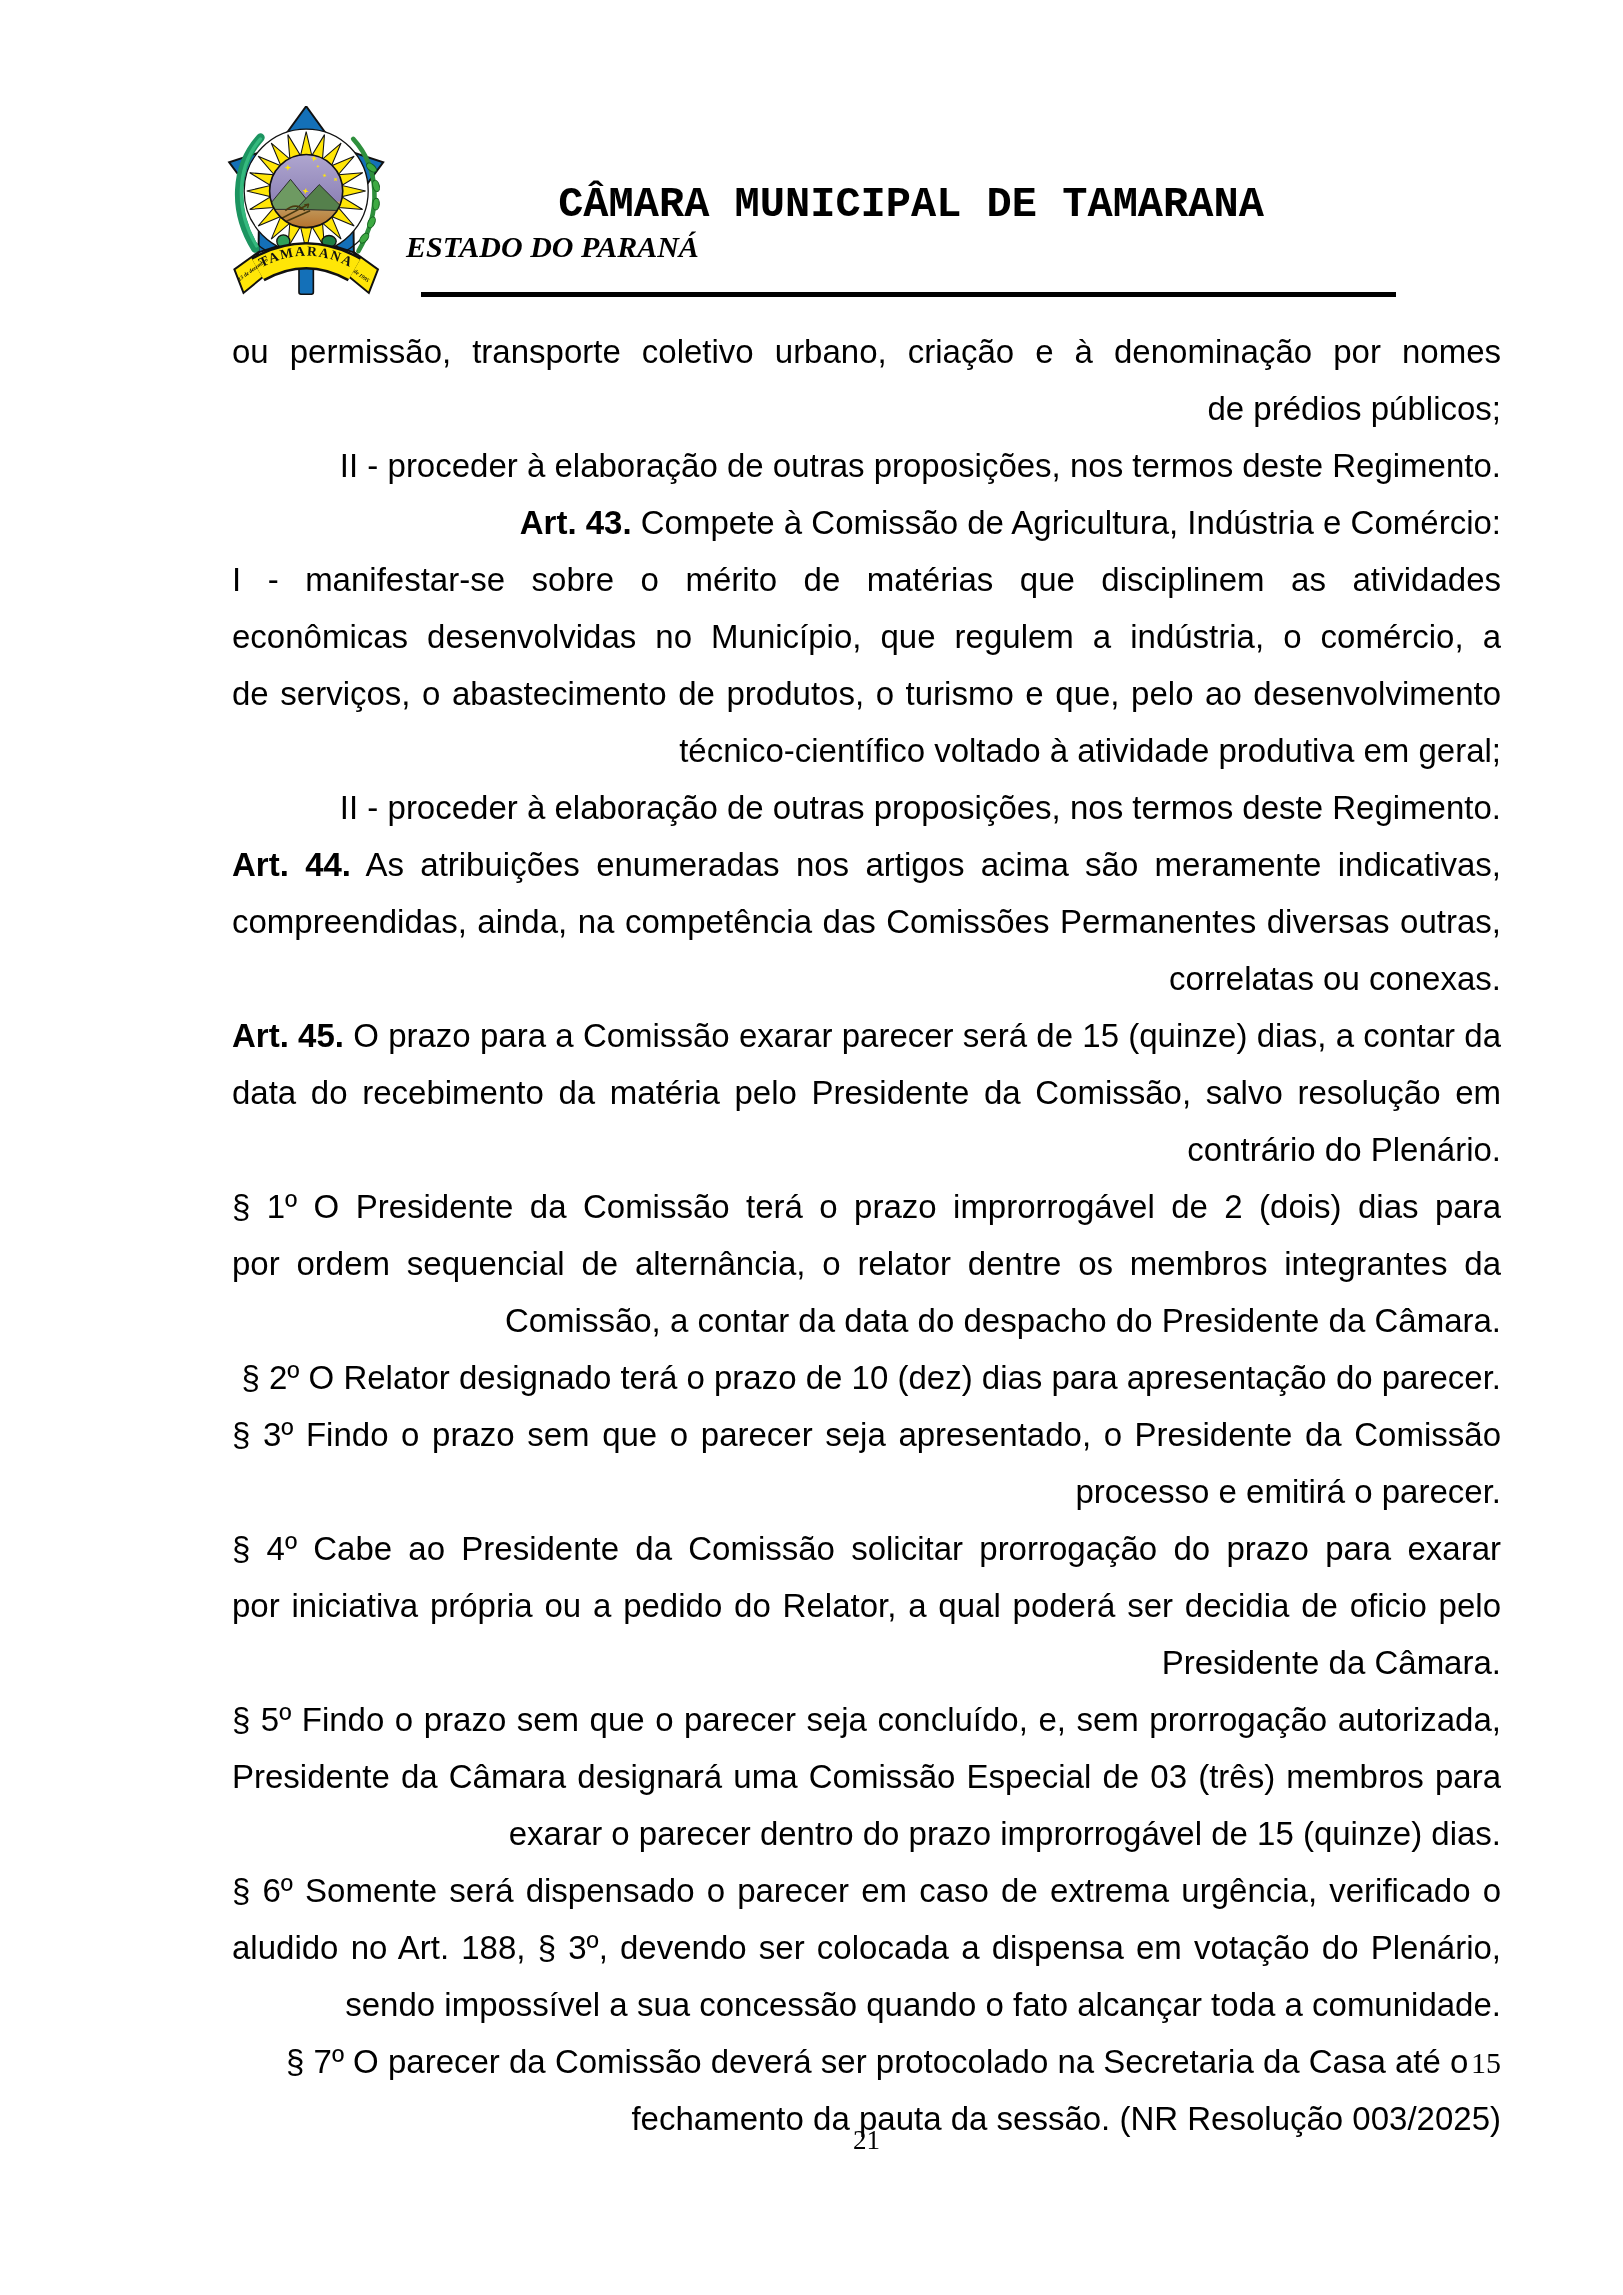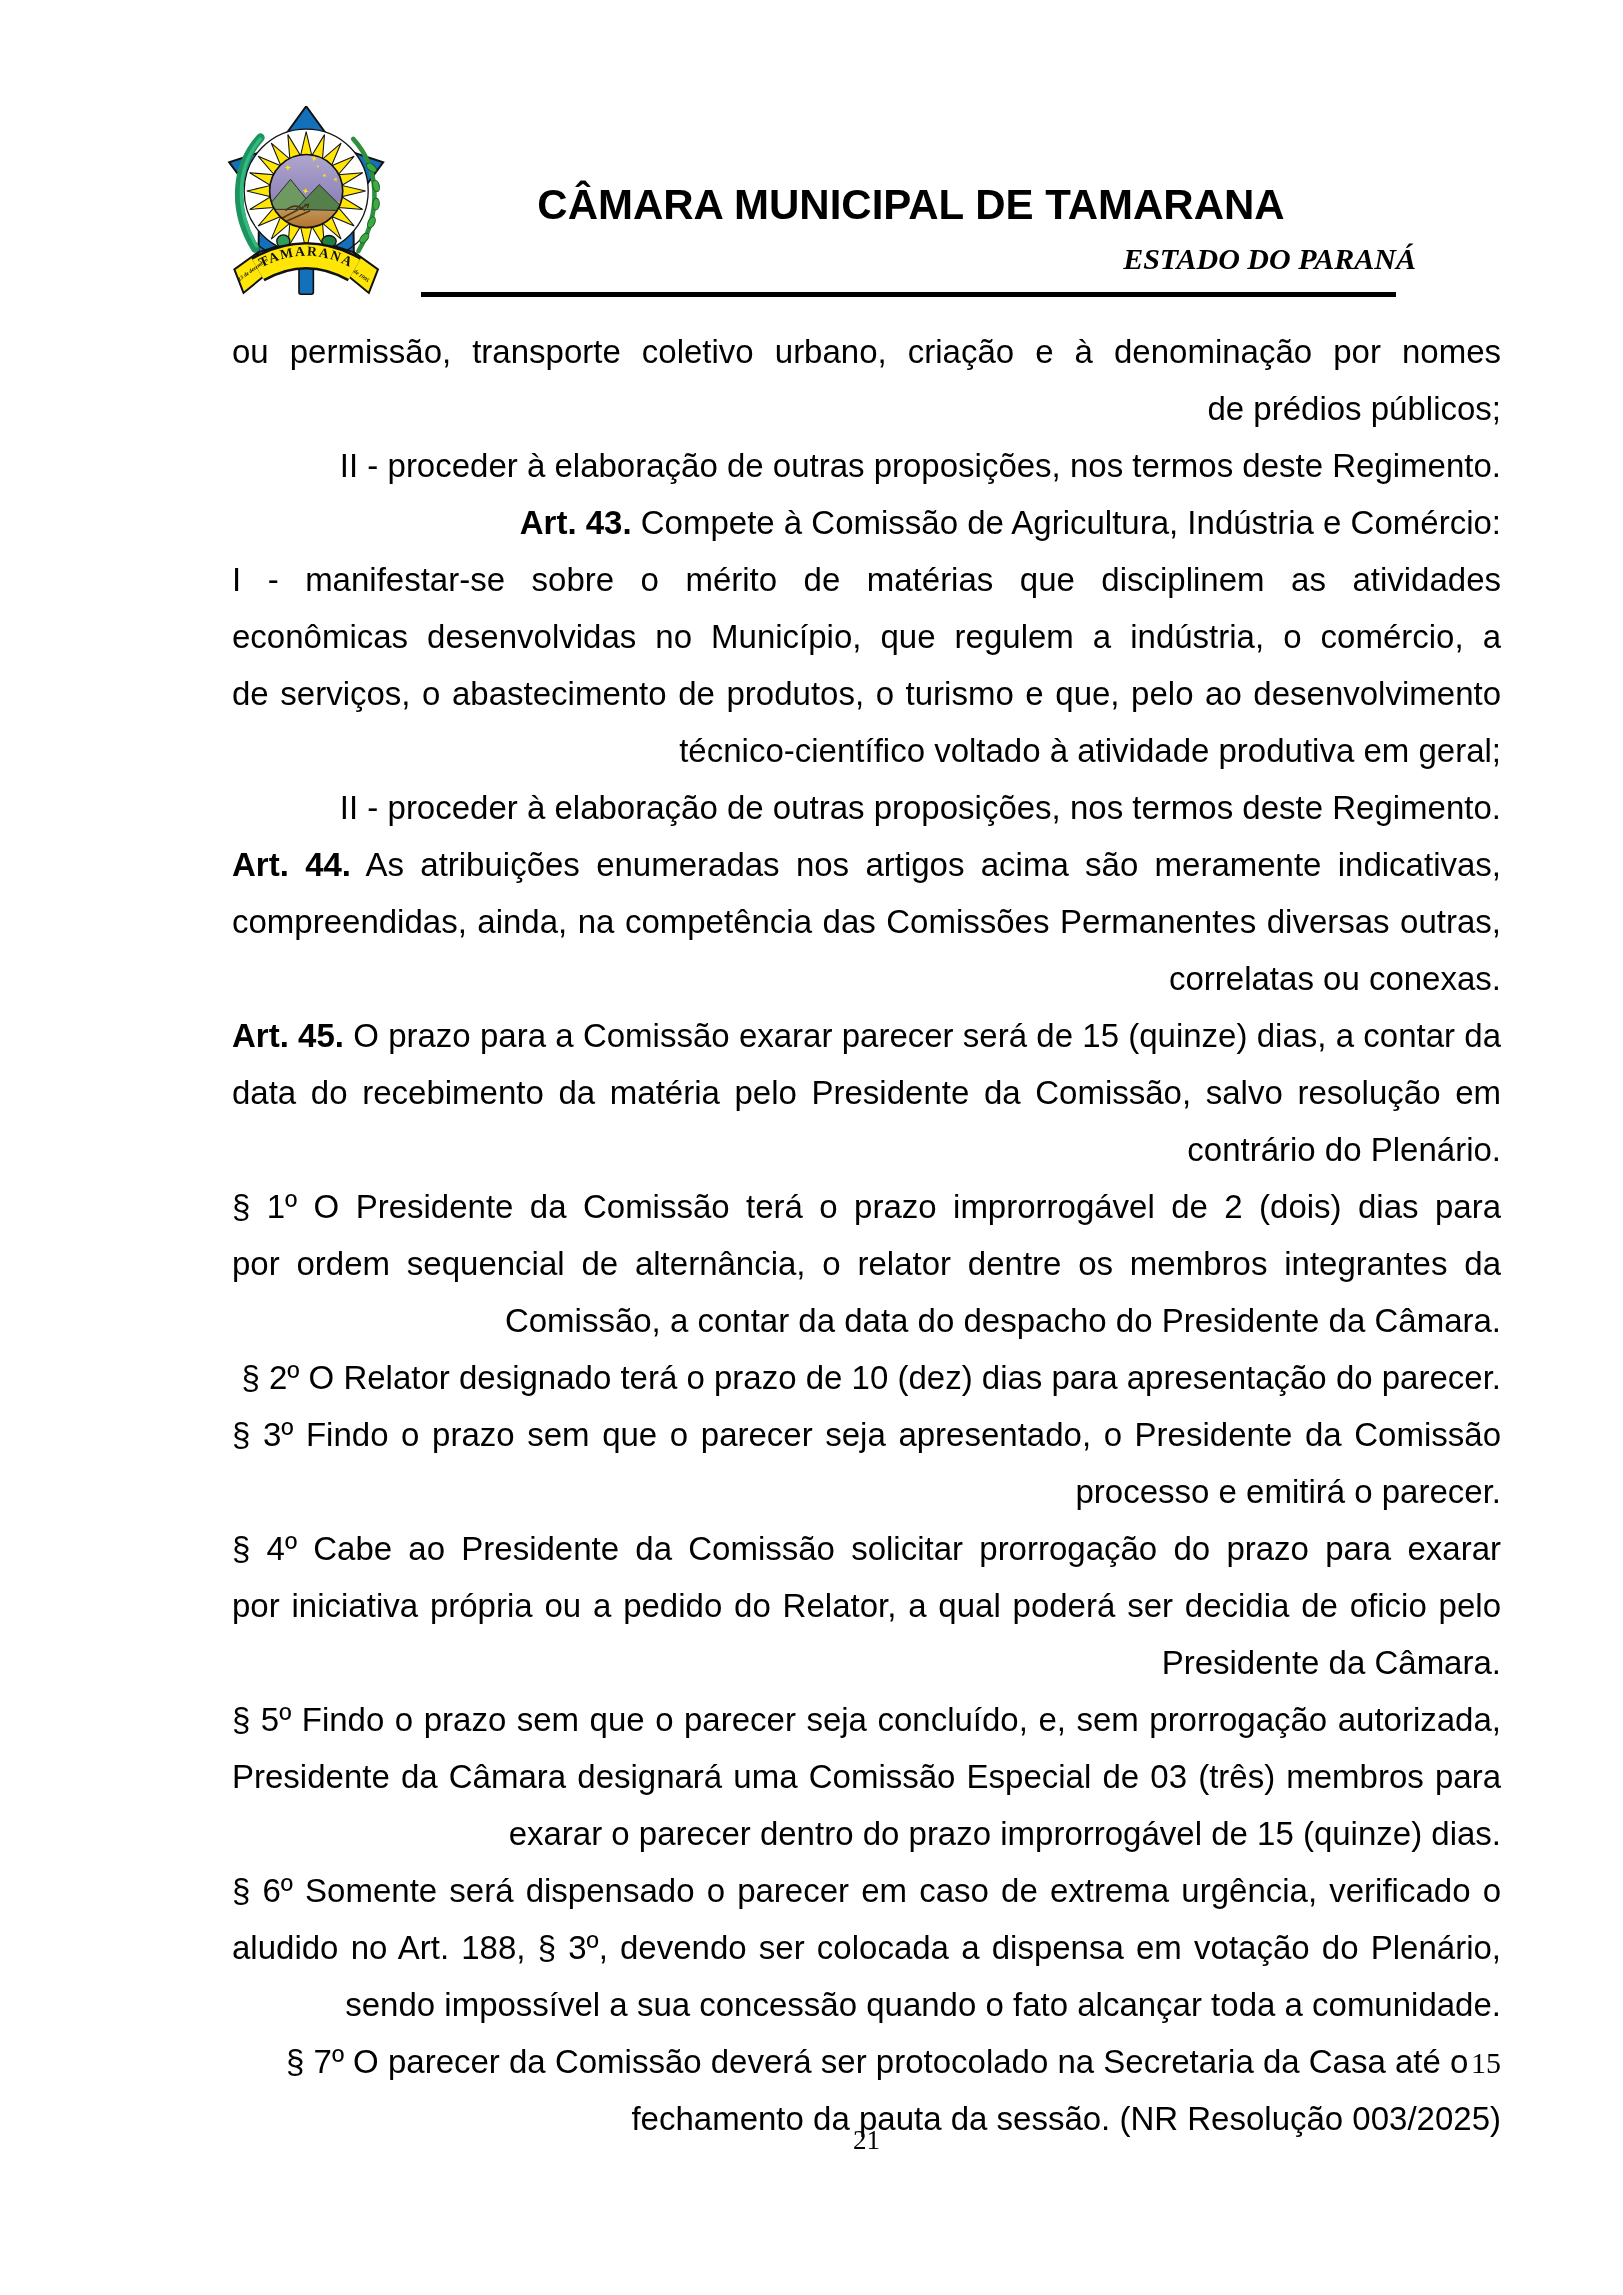--- a/index.html
+++ b/index.html
@@ -1,22 +1,22 @@
 <!DOCTYPE html>
 <html style="font-size:10.5px"><head>
 <meta charset="utf-8">
 <style>
   html,body{margin:0;padding:0;}
   body{width:1623px;height:2295px;background:#ffffff;position:relative;
        font-family:"Liberation Sans",sans-serif;color:#000;}
   .logo{position:absolute;left:220px;top:106px;width:173px;height:195px;}
   .header-title{position:absolute;left:406px;top:184px;width:1010px;text-align:center;
-       font-family:Liberation Sans, sans-serif;font-weight:bold;font-size:42px;line-height:42px;
+       font-family:Liberation Mono, monospace;font-weight:bold;font-size:42px;line-height:42px;
        white-space:nowrap;}
-  .header-subtitle{position:absolute;left:406px;top:244px;width:1010px;text-align:right;
+  .header-subtitle{position:absolute;left:406px;top:232px;width:1010px;text-align:left;
        font-family:"Liberation Serif",serif;font-weight:bold;font-style:italic;
        font-size:30px;line-height:30px;white-space:nowrap;}
   .header-rule{position:absolute;left:421px;top:292px;width:975px;height:4.6px;background:#000;}
   .doc-body{position:absolute;left:232px;top:323px;width:1269px;
        font-size:33px;line-height:57px;}
   .line{height:57px;overflow:hidden;}
   .line.just{text-align:justify;text-align-last:justify;}
   .line.left{text-align:right;}
   .bold{font-weight:bold;}
   .serif-num{font-family:"Liberation Serif",serif;font-size:30px;margin-left:2.6px;}

